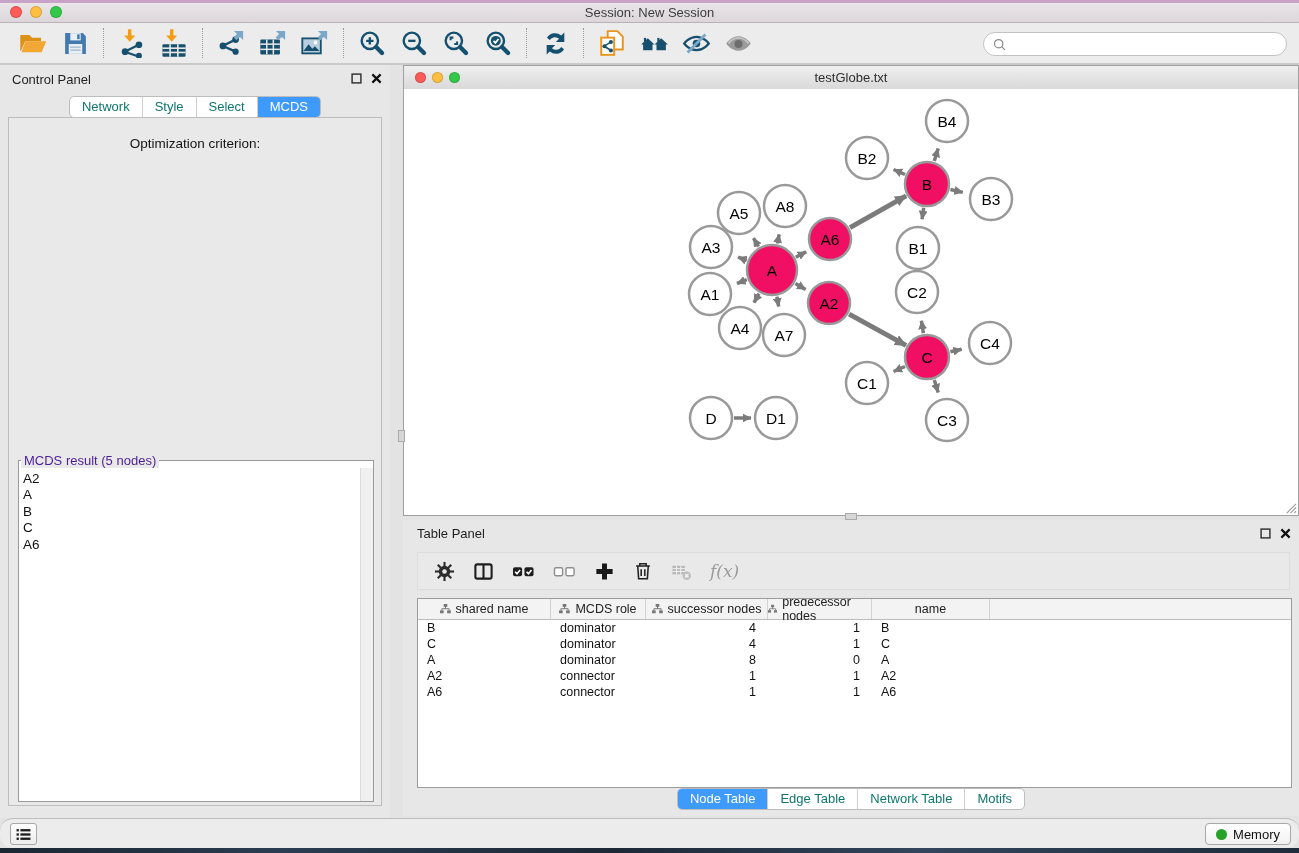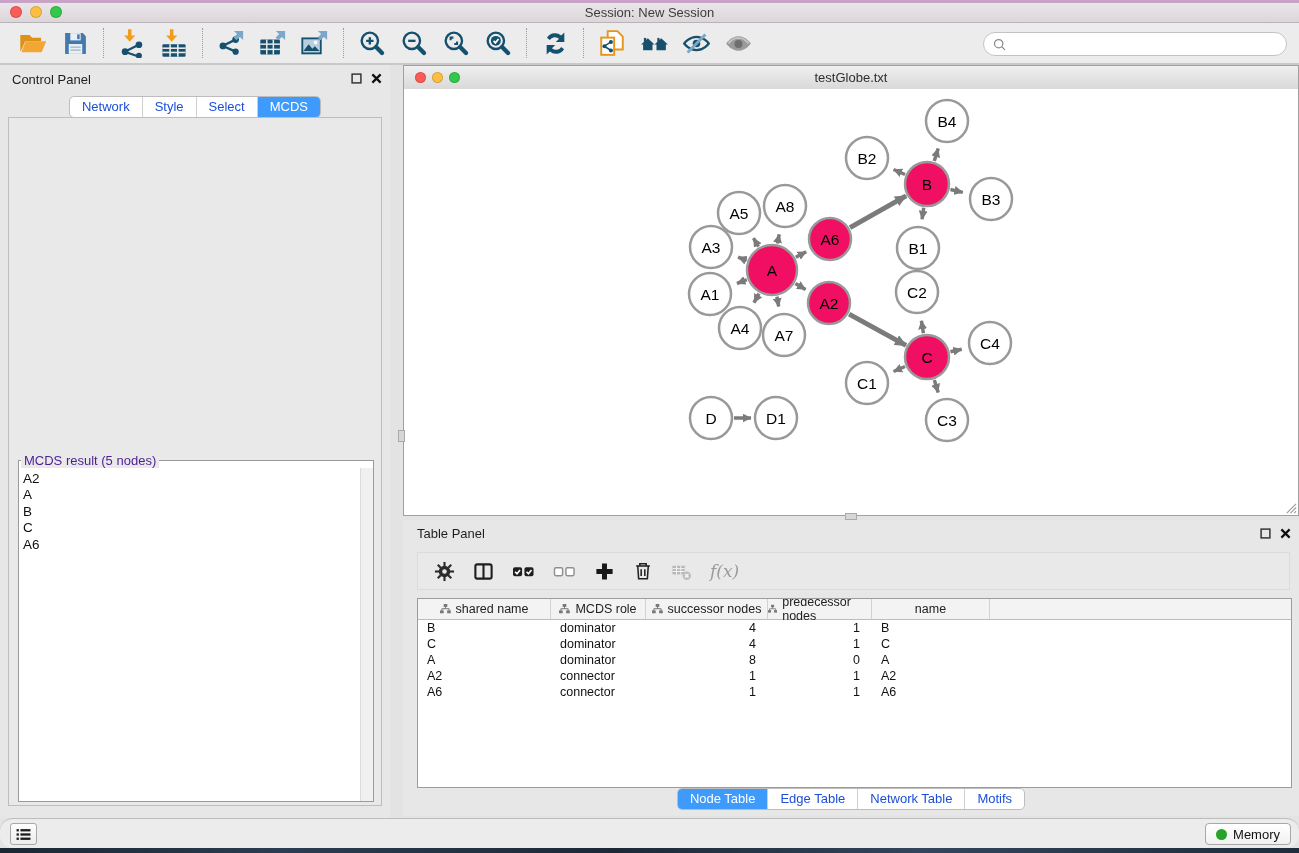--- a/index.html
+++ b/index.html
@@ -22,21 +22,21 @@
   .tb-btn{width:38px;height:36px;display:flex;align-items:center;justify-content:center;background:none;border:none;padding:0;margin:0 2px;}
   .tb-sep{width:0;height:30px;border-left:1px dotted #9a9a9a;margin:0 7px;}
   .searchbox{position:absolute;right:12px;top:9px;width:294px;height:22px;background:#fff;
     border:1px solid #c3c3c3;border-radius:12px;display:flex;align-items:center;padding-left:8px;}
   .searchbox input{border:none;outline:none;flex:1;font-size:13px;background:transparent;height:18px;margin-left:4px;font-family:"Liberation Sans",sans-serif;}
   
   .control-panel{position:absolute;left:0;top:65px;width:390px;height:753px;background:#e7e7e7;}
   .cp-header{position:absolute;left:12px;top:7px;font-size:13px;color:#1f1f1f;}
   .panel-winbtns{position:absolute;right:8px;top:8px;display:flex;gap:9px;align-items:center;}
   .seg{display:inline-flex;background:#fff;border:1px solid #bdbdbd;border-radius:5px;overflow:hidden;height:20px;}
-  .seg-tab{padding:0 12px;font-size:13px;line-height:20px;color:#1d4ed8;border-left:1px solid #cfcfcf;white-space:nowrap;}
+  .seg-tab{padding:0 12px;font-size:13px;line-height:20px;color:#0f766e;border-left:1px solid #cfcfcf;white-space:nowrap;}
   .seg-tab:first-child{border-left:none;}
   .seg-tab.active{background:#3e9afb;color:#fff;}
   .cp-tabs-wrap{position:absolute;left:0;right:0;top:31px;text-align:center;z-index:2;}
   .cp-box{position:absolute;left:8px;right:8px;top:52px;bottom:12px;background:#e9e9e9;border:1px solid #bdbdbd;}
   .cp-opt-label{margin-top:18px;text-align:center;font-size:13.5px;color:#151515;}
   .cp-select{margin:10px auto 0;width:312px;height:22px;background:#fff;border:1px solid #b5b5b5;border-radius:4px;
     display:flex;align-items:center;position:relative;}
   .cp-select .sel-text{font-size:13.5px;color:#111;padding-left:9px;flex:1;white-space:nowrap;overflow:hidden;}
   .stepper{width:17px;height:18px;background:#3e9afb;border-radius:4px;margin-right:2px;display:flex;align-items:center;justify-content:center;}
   .cp-btn-row{margin-top:12px;display:flex;justify-content:center;gap:14px;}
@@ -266,20 +266,21 @@
         <path d="M1.5 1.5l9 9M10.5 1.5l-9 9" stroke="#111" stroke-width="2.4"></path>
       </svg>
   </div>
   <div class="cp-tabs-wrap"><span class="seg" id="cp-tabs">
         <span class="seg-tab">Network</span>
         <span class="seg-tab">Style</span>
         <span class="seg-tab">Select</span>
         <span class="seg-tab active">MCDS</span>
       </span></div>
   <div class="cp-box">
+    <div class="cp-opt-label">Optimization criterion:</div>
     <fieldset class="mcds-result">
       <legend>MCDS result (5 nodes)</legend>
       <div class="result-list" id="result-list">
           <div class="result-item">A2</div>
           <div class="result-item">A</div>
           <div class="result-item">B</div>
           <div class="result-item">C</div>
           <div class="result-item">A6</div>
         </div>
       <div class="result-scroll"></div>

